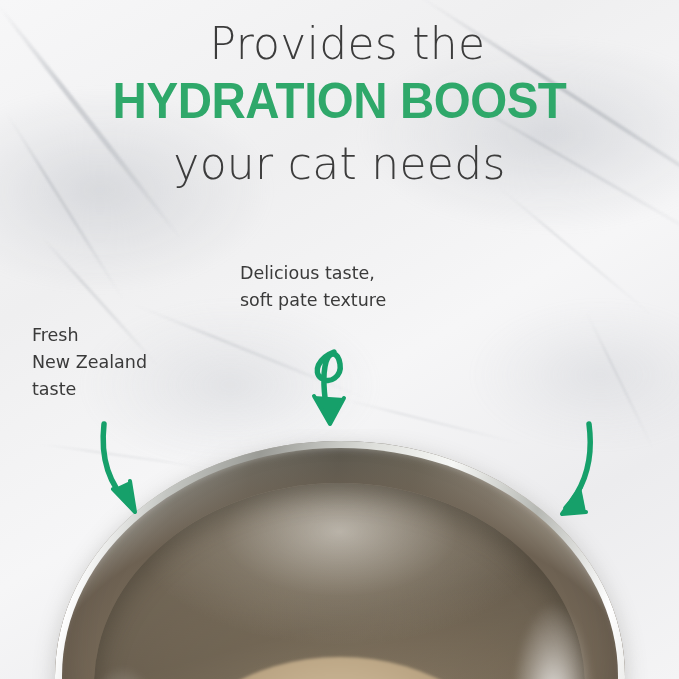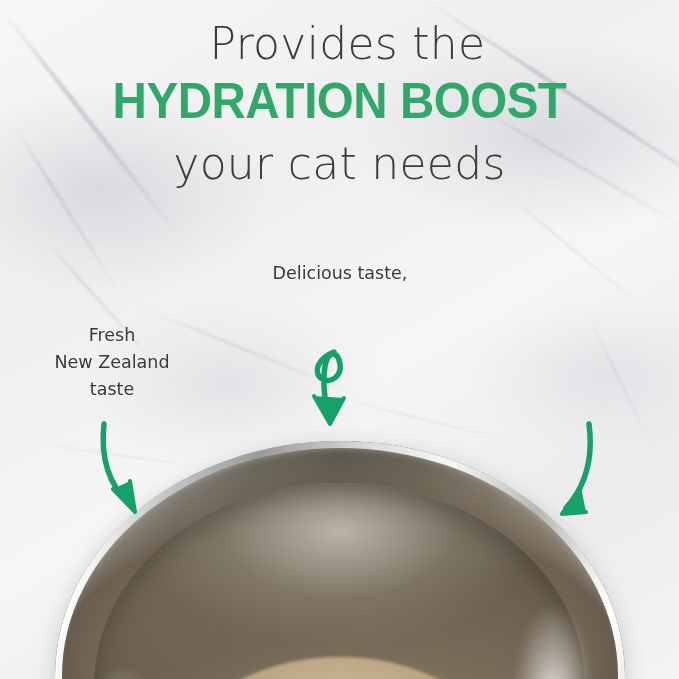--- a/index.html
+++ b/index.html
@@ -80,21 +80,20 @@
   }
   .hl-line3 { margin-top: 16px; }
 
   
   .anno {
     position: absolute;
     color: #3a3a3a;
     font-size: 17.5px;
     font-weight: 400;
     line-height: 1.55;
-    text-align: center;
     font-family: "DejaVu Sans", sans-serif;
     z-index: 6;
     white-space: nowrap;
   }
   .anno-left   { left: 32px;  top: 322px; width: 160px; }
   .anno-mid    { left: 240px; top: 260px; width: 200px; }
   .anno-right  { left: 455px; top: 318px; width: 190px; }
 
   
   .arrows {
@@ -248,20 +247,21 @@
   </div>
 
   <div class="anno anno-left">
     <div>Fresh</div>
     <div>New Zealand</div>
     <div>taste</div>
   </div>
 
   <div class="anno anno-mid">
     <div>Delicious taste,</div>
+    <div>soft pate texture</div>
   </div>
 
 
   <svg class="arrows" width="679" height="679" viewBox="0 0 679 679">
     <g fill="none" stroke="#16a06a" stroke-width="5.5" stroke-linecap="round" stroke-linejoin="round">
 
       <path d="M 104 424 C 100 460, 110 486, 130 505"></path>
       <path d="M 113 489 L 135 512 L 130 481" fill="#16a06a" stroke="#16a06a" stroke-width="4"></path>
 
       <path d="M 334 352 C 318 358, 313 372, 321 378 C 330 385, 342 376, 340 364 C 338 352, 330 350, 326 362 C 322 376, 324 396, 328 418"></path>

